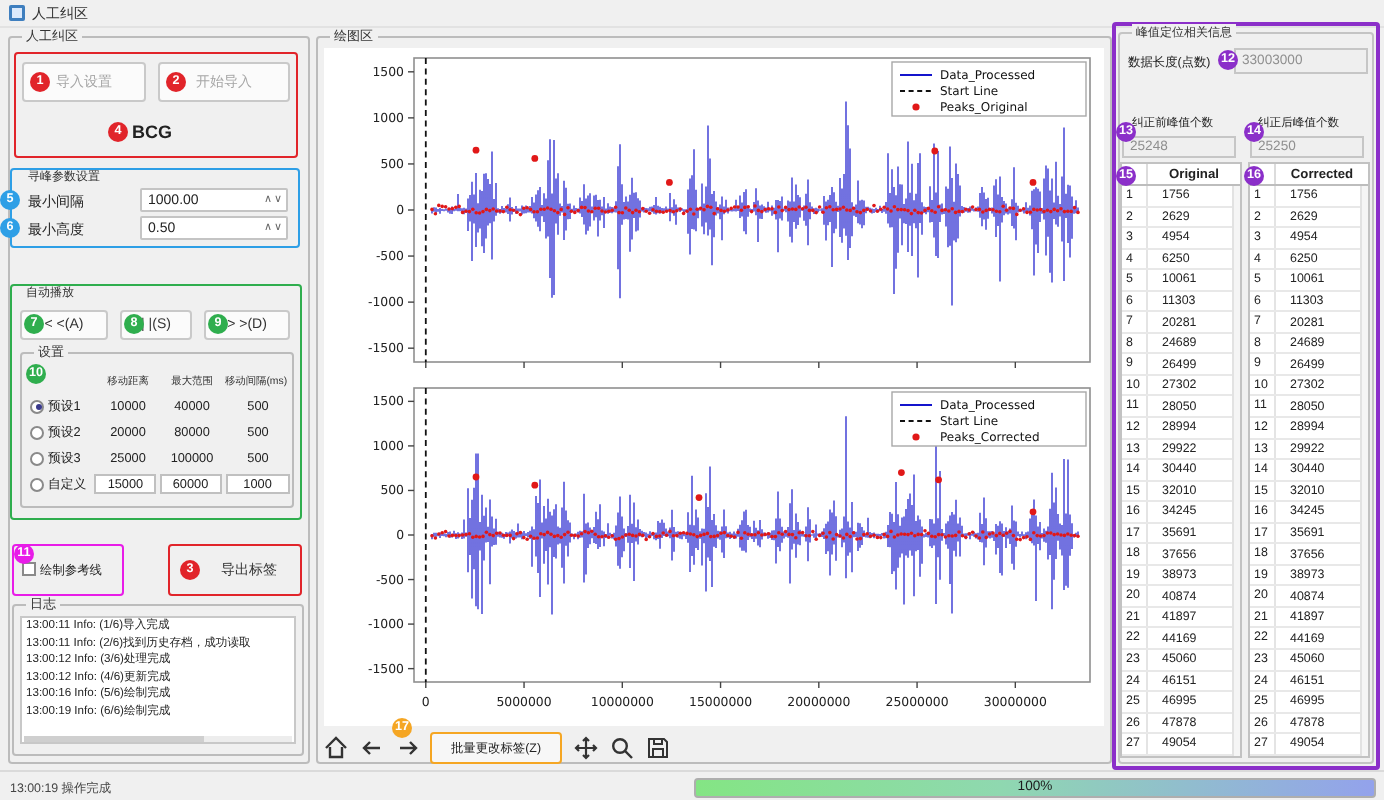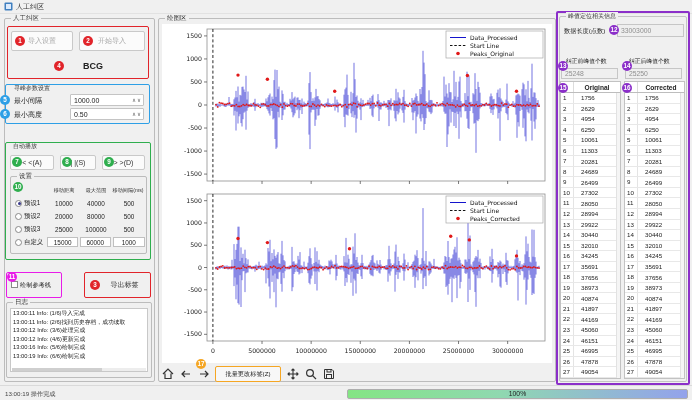--- a/index.html
+++ b/index.html
@@ -69,21 +69,21 @@
     <span class="ttext">人工纠区</span>
   </div>
 
   <div class="gbox" style="left:4px;top:18px;width:151px;height:364px">
     <span class="glabel">人工纠区</span>
   </div>
 
   <div class="abox" style="left:7px;top:26px;width:142px;height:53px;border:1.5px solid #e1242a"></div>
   <div class="btn dis" style="left:11px;top:31px;width:62px;height:20px">导入设置</div>
   <div class="btn dis" style="left:79px;top:31px;width:66px;height:20px">开始导入</div>
-  <span class="lbl" style="left:83px;top:61px;font-size:9px;font-weight:bold">BCG</span>
+  <span class="lbl" style="left:66px;top:61px;font-size:9px;font-weight:bold">BCG</span>
 
   <div class="abox" style="left:5px;top:84px;width:145px;height:40px;border:1.5px solid #2e9fe6"></div>
   <span class="lbl" style="left:14px;top:84px;font-size:6px;color:#333">寻峰参数设置</span>
   <span class="lbl" style="left:14px;top:96px">最小间隔</span>
   <div class="spin" style="left:70px;top:94px;width:74px;height:12px">
     <span>1000.00</span>
     <span class="chev">
         <span>∧</span>
         <span>∨</span>
       </span>

